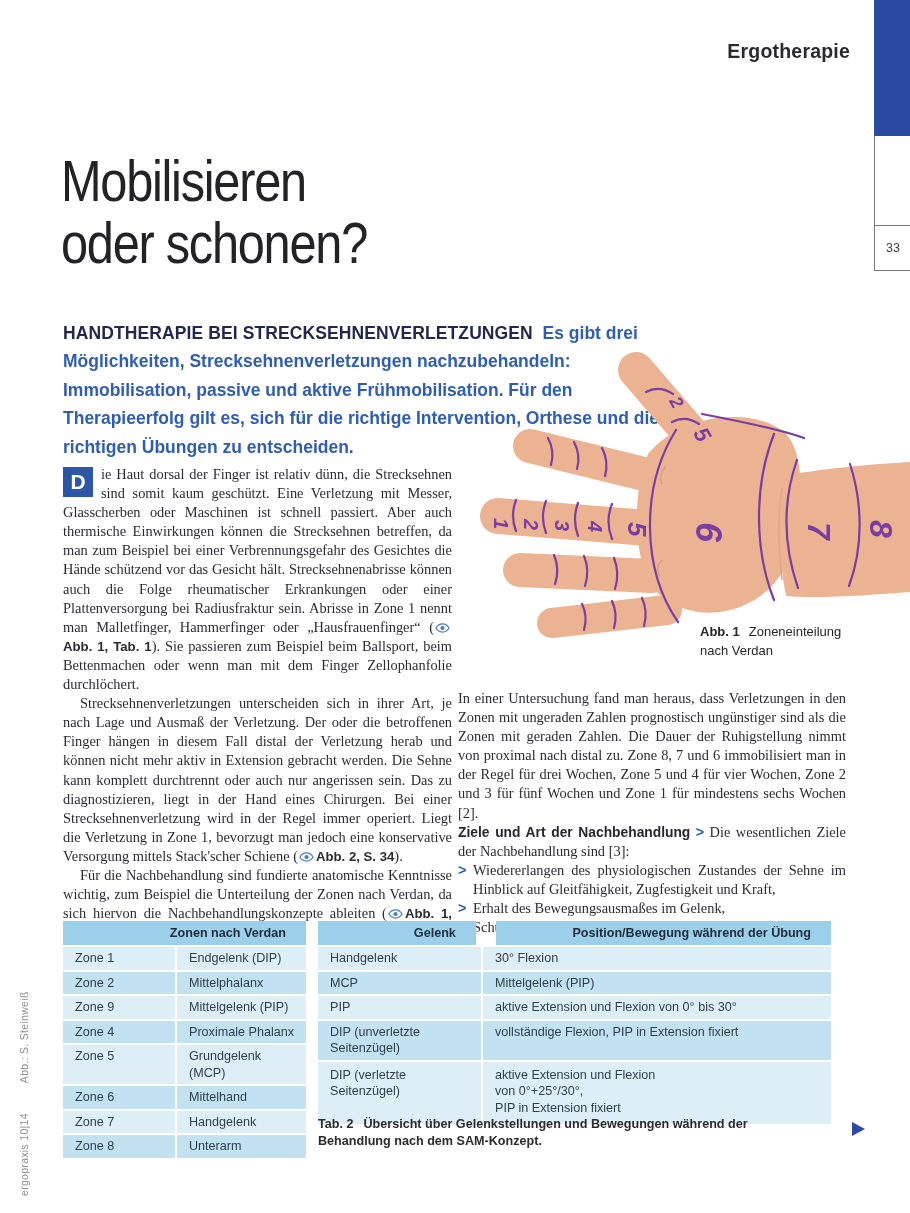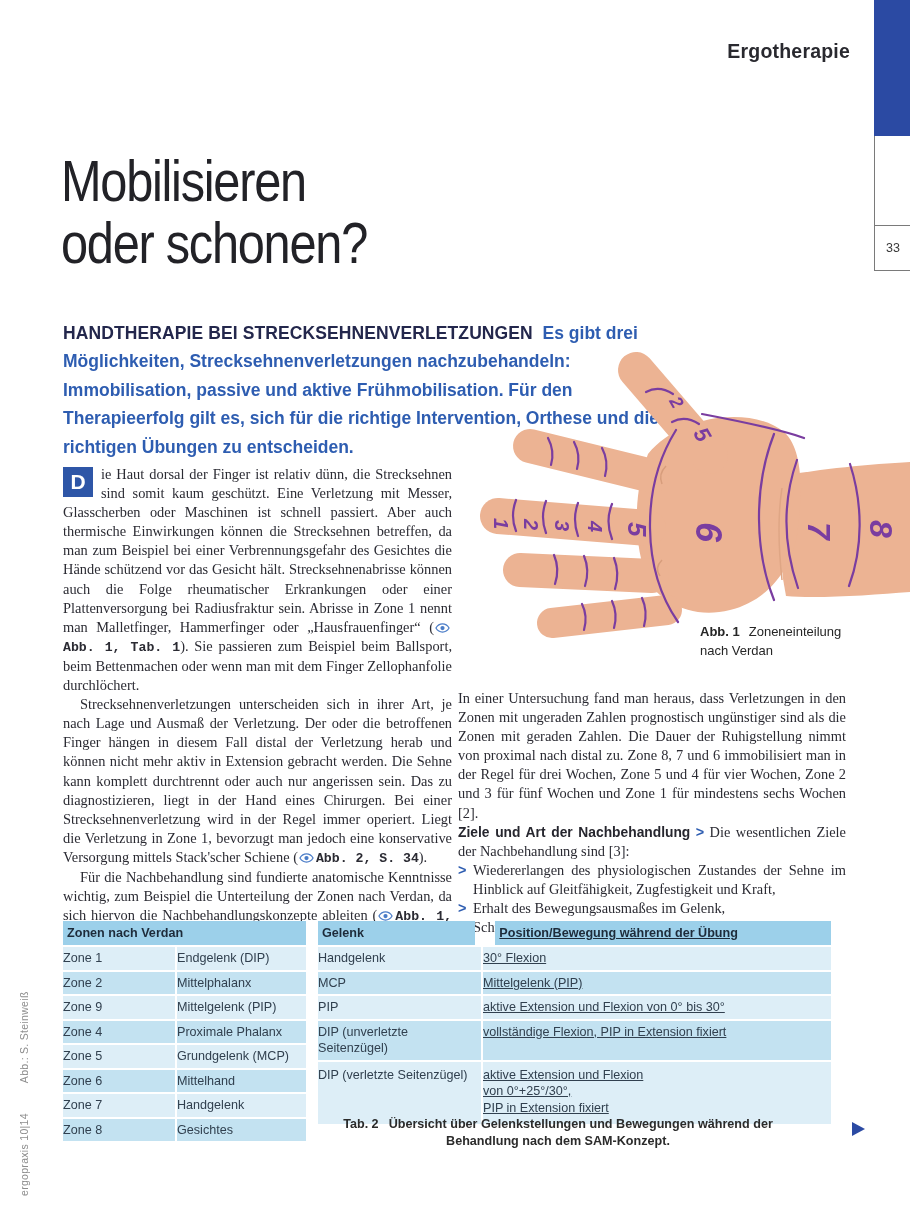--- a/index.html
+++ b/index.html
@@ -28,53 +28,53 @@
   
   .bodycol{font-family:"Liberation Serif",serif;font-size:14.4px;line-height:19.1px;
     color:#2b2b33;text-align:justify;}
   .col1{left:63px;top:465px;width:389px;}
   .col2{left:458px;top:689px;width:388px;}
   .bodycol p{margin:0;}
   .indent{text-indent:17px;}
   .dropcap{float:left;width:30px;height:30px;background:#2e56a7;color:#fff;
     font-family:"Liberation Sans",sans-serif;font-weight:700;font-size:21px;line-height:30px;
     text-align:center;margin:2px 8px 0 0;}
-  .ref{font-family:Liberation Mono, monospace;font-weight:700;font-size:13.2px;color:#2b2b33;}
+  .ref{font-family:Liberation Sans, sans-serif;font-weight:700;font-size:13.2px;color:#2b2b33;}
   .eye{vertical-align:-1px;margin:0 2px 0 1px;}
 
   .subhead-line{margin-top:20px;}
   .subhead{font-family:"Liberation Sans",sans-serif;font-weight:700;font-size:13.8px;color:#26262e;}
   .marker{font-family:"Liberation Sans",sans-serif;font-weight:700;color:#2e5db1;}
   ul.goals{list-style:none;margin:0;padding:0;}
   ul.goals li{position:relative;padding-left:15px;}
   ul.goals li .marker{position:absolute;left:0;top:0;}
 
   
   .hand-svg{left:452px;top:338px;}
   .fig-caption{left:700px;top:591px;width:172px;font-size:13px;line-height:19px;color:#262626;margin-top:31px;}
   .fig-caption .cap-label{font-weight:700;margin-right:9px;}
 
   
   .ztable{font-size:12.6px;color:#31404f;}
   .tab1{left:63px;top:921px;width:243px;}
   .tab2{left:318px;top:921px;width:513px;}
   .t-header{background:#9cd0ea;font-weight:700;color:#1d2b3a;display:flex;margin-bottom:2px;}
-  .t-header .hcell{padding:5px 4px;box-sizing:border-box;}
+  .t-header .hcell{padding:5px 20px;box-sizing:border-box;text-align:right;}
   .tab2 .t-header{gap:20px;background:none;}
   .tab2 .t-header .hcell{background:#9cd0ea;}
   .trow{display:flex;gap:2px;margin-bottom:2px;}
-  .tcell{padding:3px 0;box-sizing:border-box;min-height:22px;line-height:16.5px;white-space:pre-line;}
+  .tcell{padding:3px 12px;box-sizing:border-box;min-height:22px;line-height:16.5px;white-space:pre-line;}
   .tab1 .c1{width:112px;} .tab1 .c2{width:129px;}
-  .tab2 .c1{width:163px;} .tab2 .c2{width:348px;text-decoration:underline;}
+  .tab2 .c1{width:163px;} .tab2 .c2{width:348px;}
   .r-light .tcell{background:#ddeef7;}
   .r-dark .tcell{background:#c3e2f1;}
   .tall .tcell{min-height:62px;padding-top:5px;}
   .tab-caption{font-size:12.6px;font-weight:700;color:#2b2b2b;line-height:17px;}
   .tabcap1{left:63px;top:1126px;width:260px;}
-  .tabcap2{left:318px;top:1116px;width:480px;text-align:center;}
+  .tabcap2{left:318px;top:1116px;width:480px;}
   .tab-caption .cap-label{margin-right:10px;}
 
   .next-arrow{left:852px;top:1122px;width:0;height:0;
     border-left:13px solid #2b4aa3;border-top:7.5px solid transparent;border-bottom:7.5px solid transparent;}
 
   .credit{left:18px;top:1196px;transform:rotate(-90deg);transform-origin:0 0;
     white-space:nowrap;font-size:10.5px;color:#8d8d8d;letter-spacing:.3px;}
   .credit .gap{display:inline-block;width:30px;}
 </style>
 </head>
@@ -214,21 +214,21 @@
     <div class="trow r-dark">
         <div class="tcell c1">Zone 6</div>
         <div class="tcell c2">Mittelhand</div>
       </div>
     <div class="trow r-light">
         <div class="tcell c1">Zone 7</div>
         <div class="tcell c2">Handgelenk</div>
       </div>
     <div class="trow r-dark">
         <div class="tcell c1">Zone 8</div>
-        <div class="tcell c2">Gesichtes</div>
+        <div class="tcell c2">Unterarm</div>
       </div>
   </div>
 
   <div class="abs ztable tab2">
     <div class="t-header">
       <div class="hcell c1">Gelenk</div>
       <div class="hcell c2">Position/Bewegung während der Übung</div>
     </div>
     <div class="trow r-light">
         <div class="tcell c1">Handgelenk</div>

